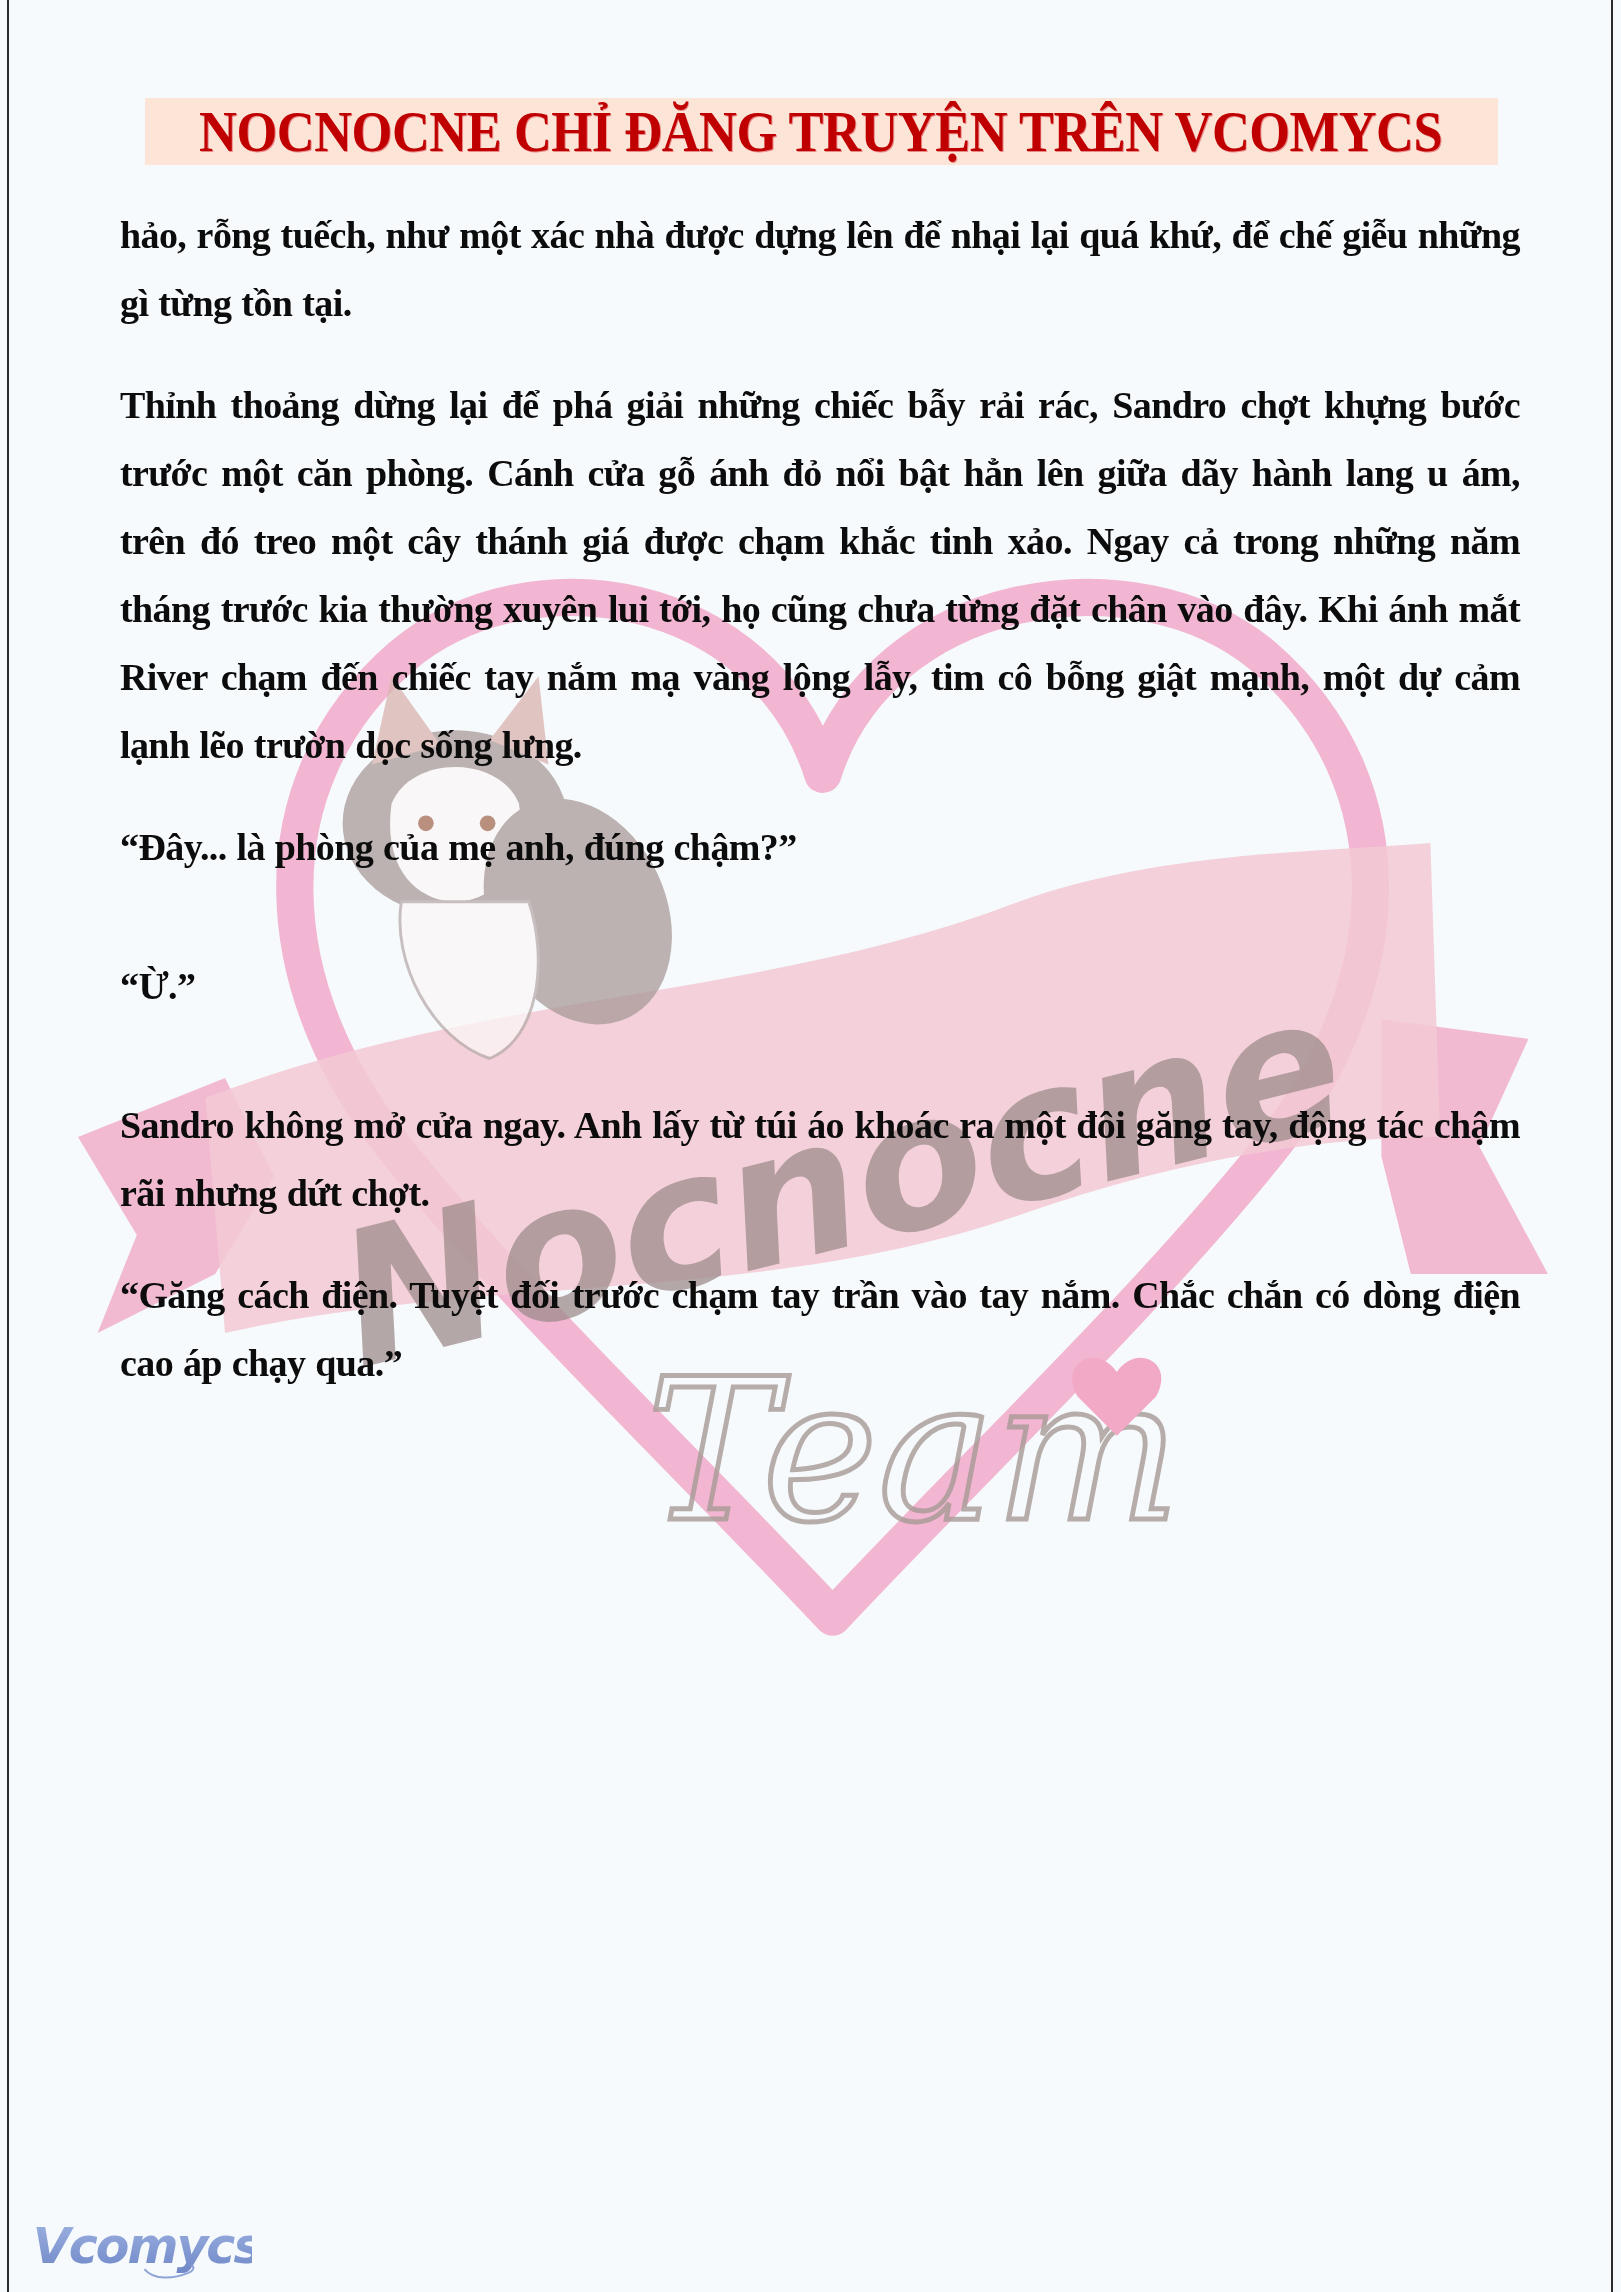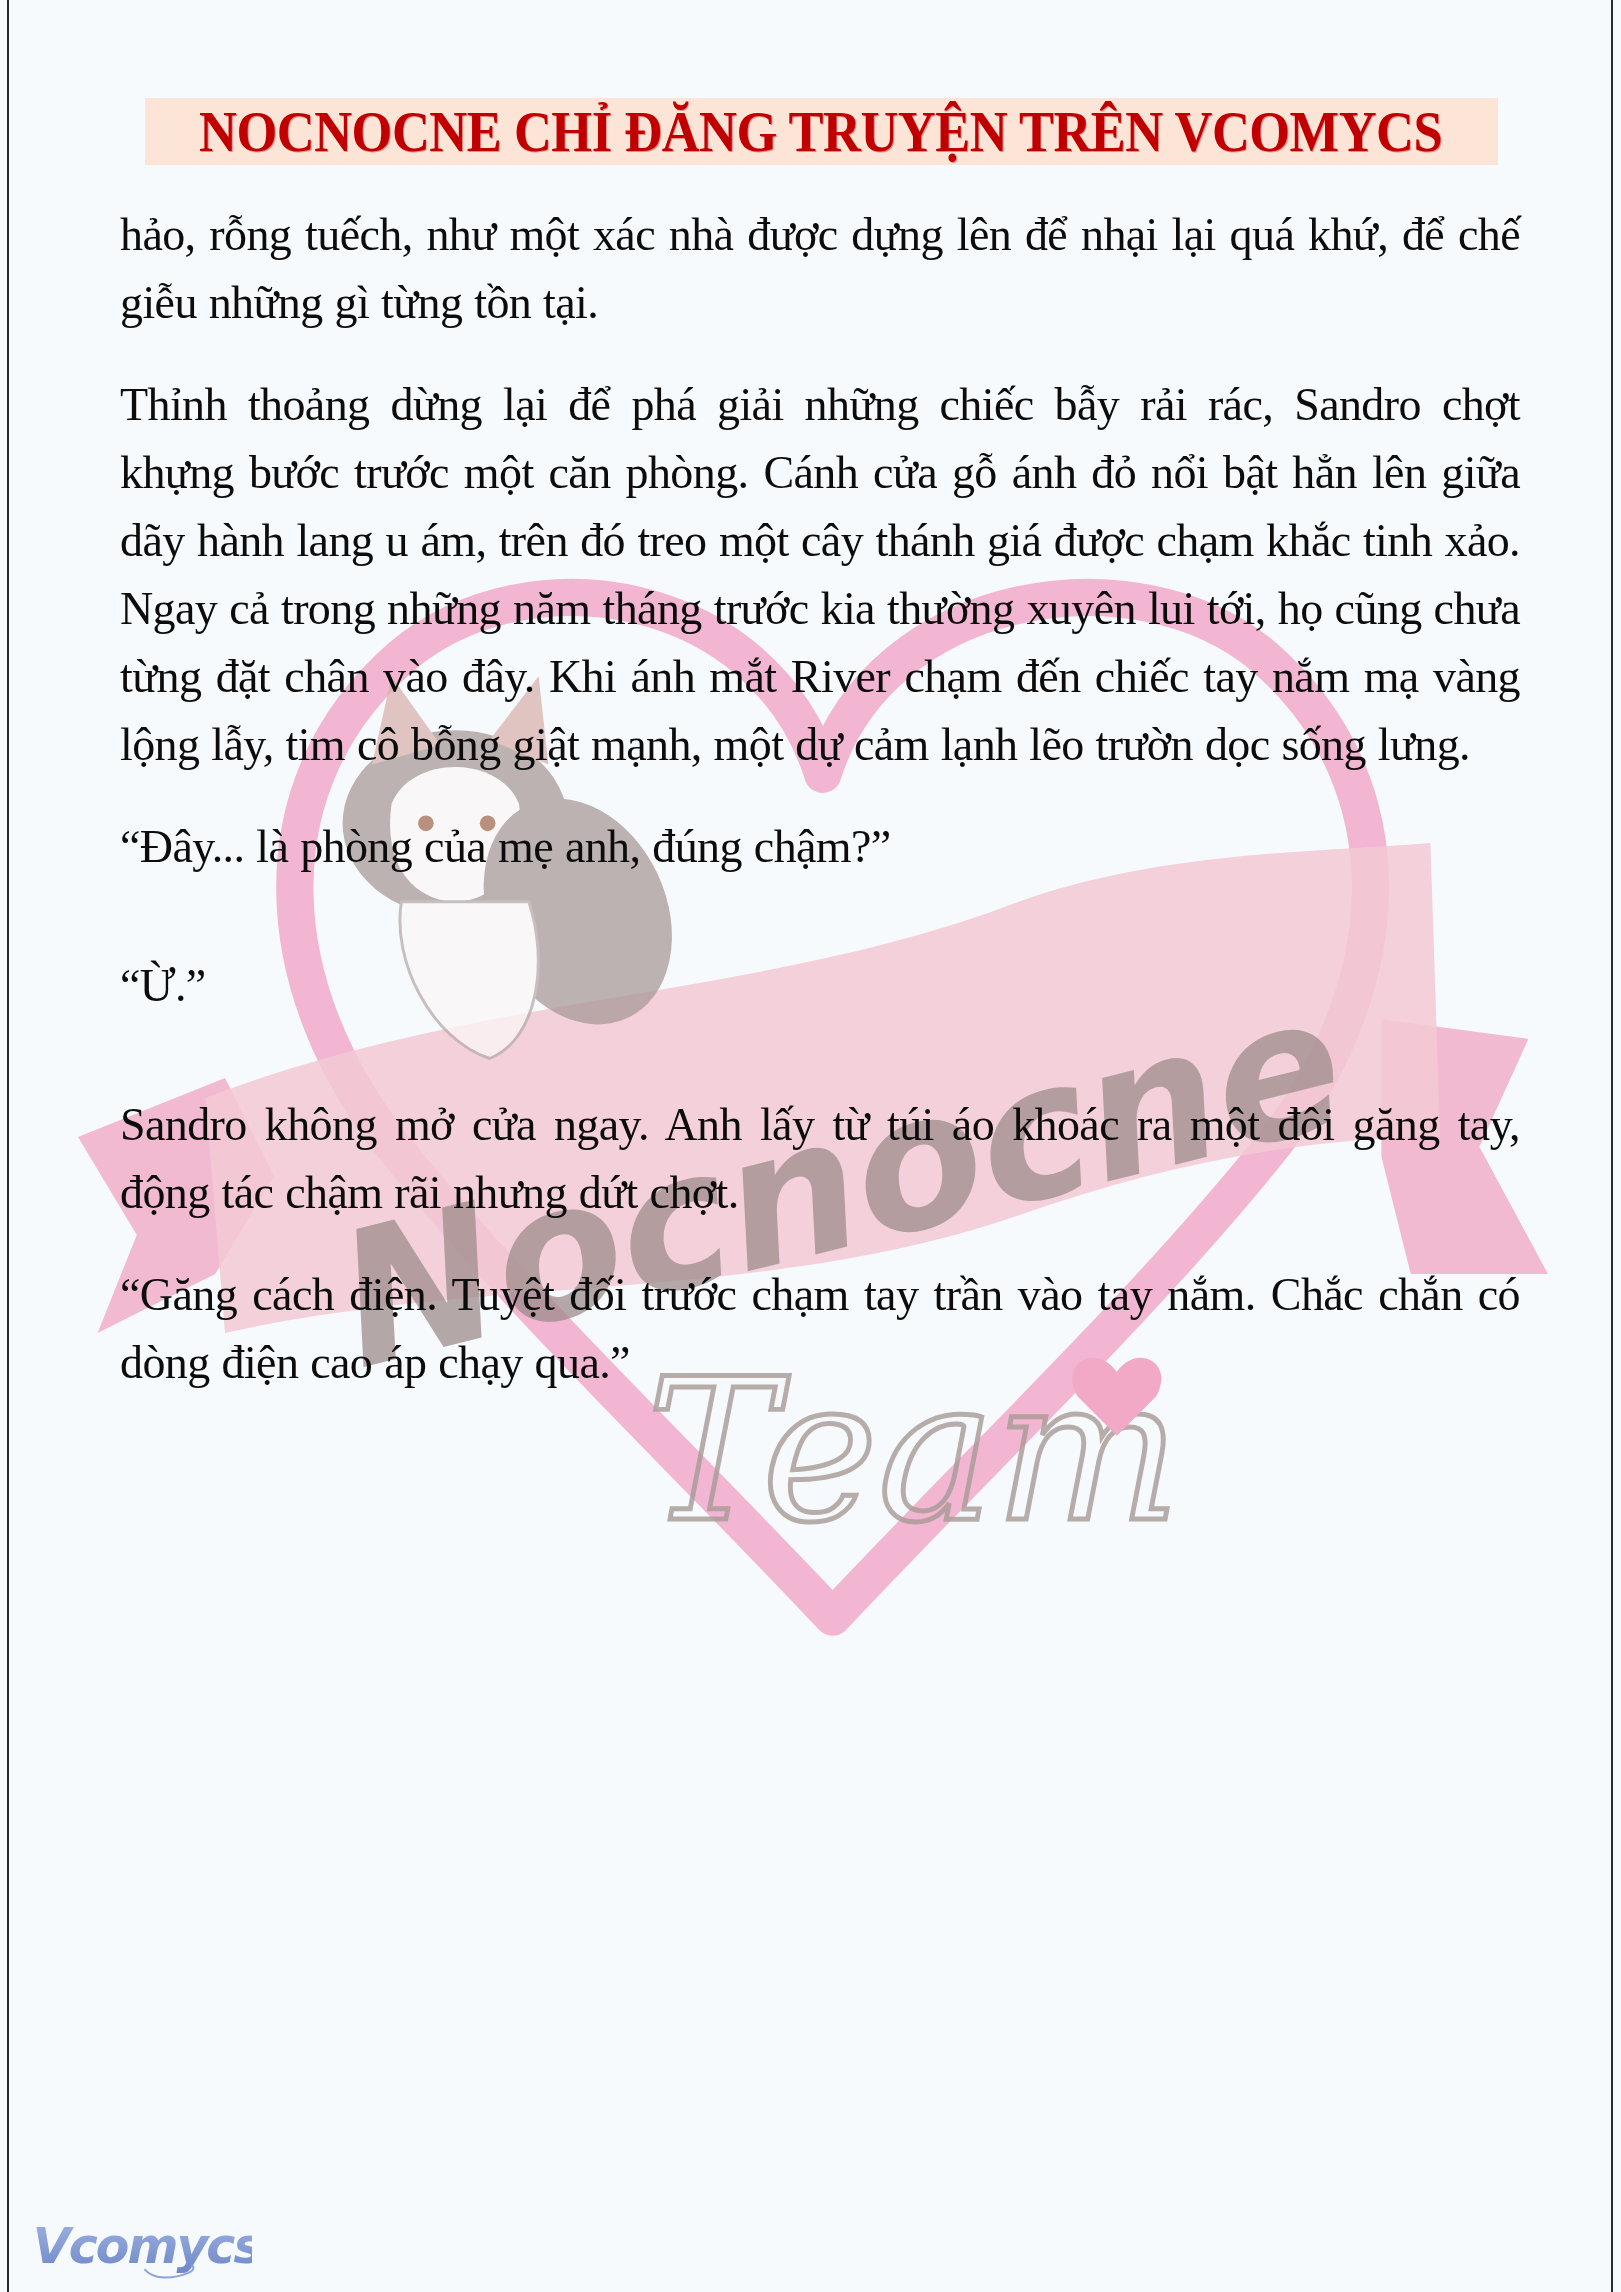--- a/index.html
+++ b/index.html
@@ -52,22 +52,22 @@
     }
     
     .content {
       position: absolute;
       left: 120px; top: 201px;
       width: 1400px;
       z-index: 3;
       color: #0c0c0c;
     }
     .para {
-      font-weight: normal;
-      font-size: 46px;
+      font-weight: bold;
+      font-size: 38px;
       line-height: 68px;
       margin: 0 0 34px 0;
       text-align: justify;
       text-align-last: left;
       letter-spacing: -0.6px;
       word-spacing: 1px;
     }
     .para.single {
       margin-bottom: 71px;
     }

